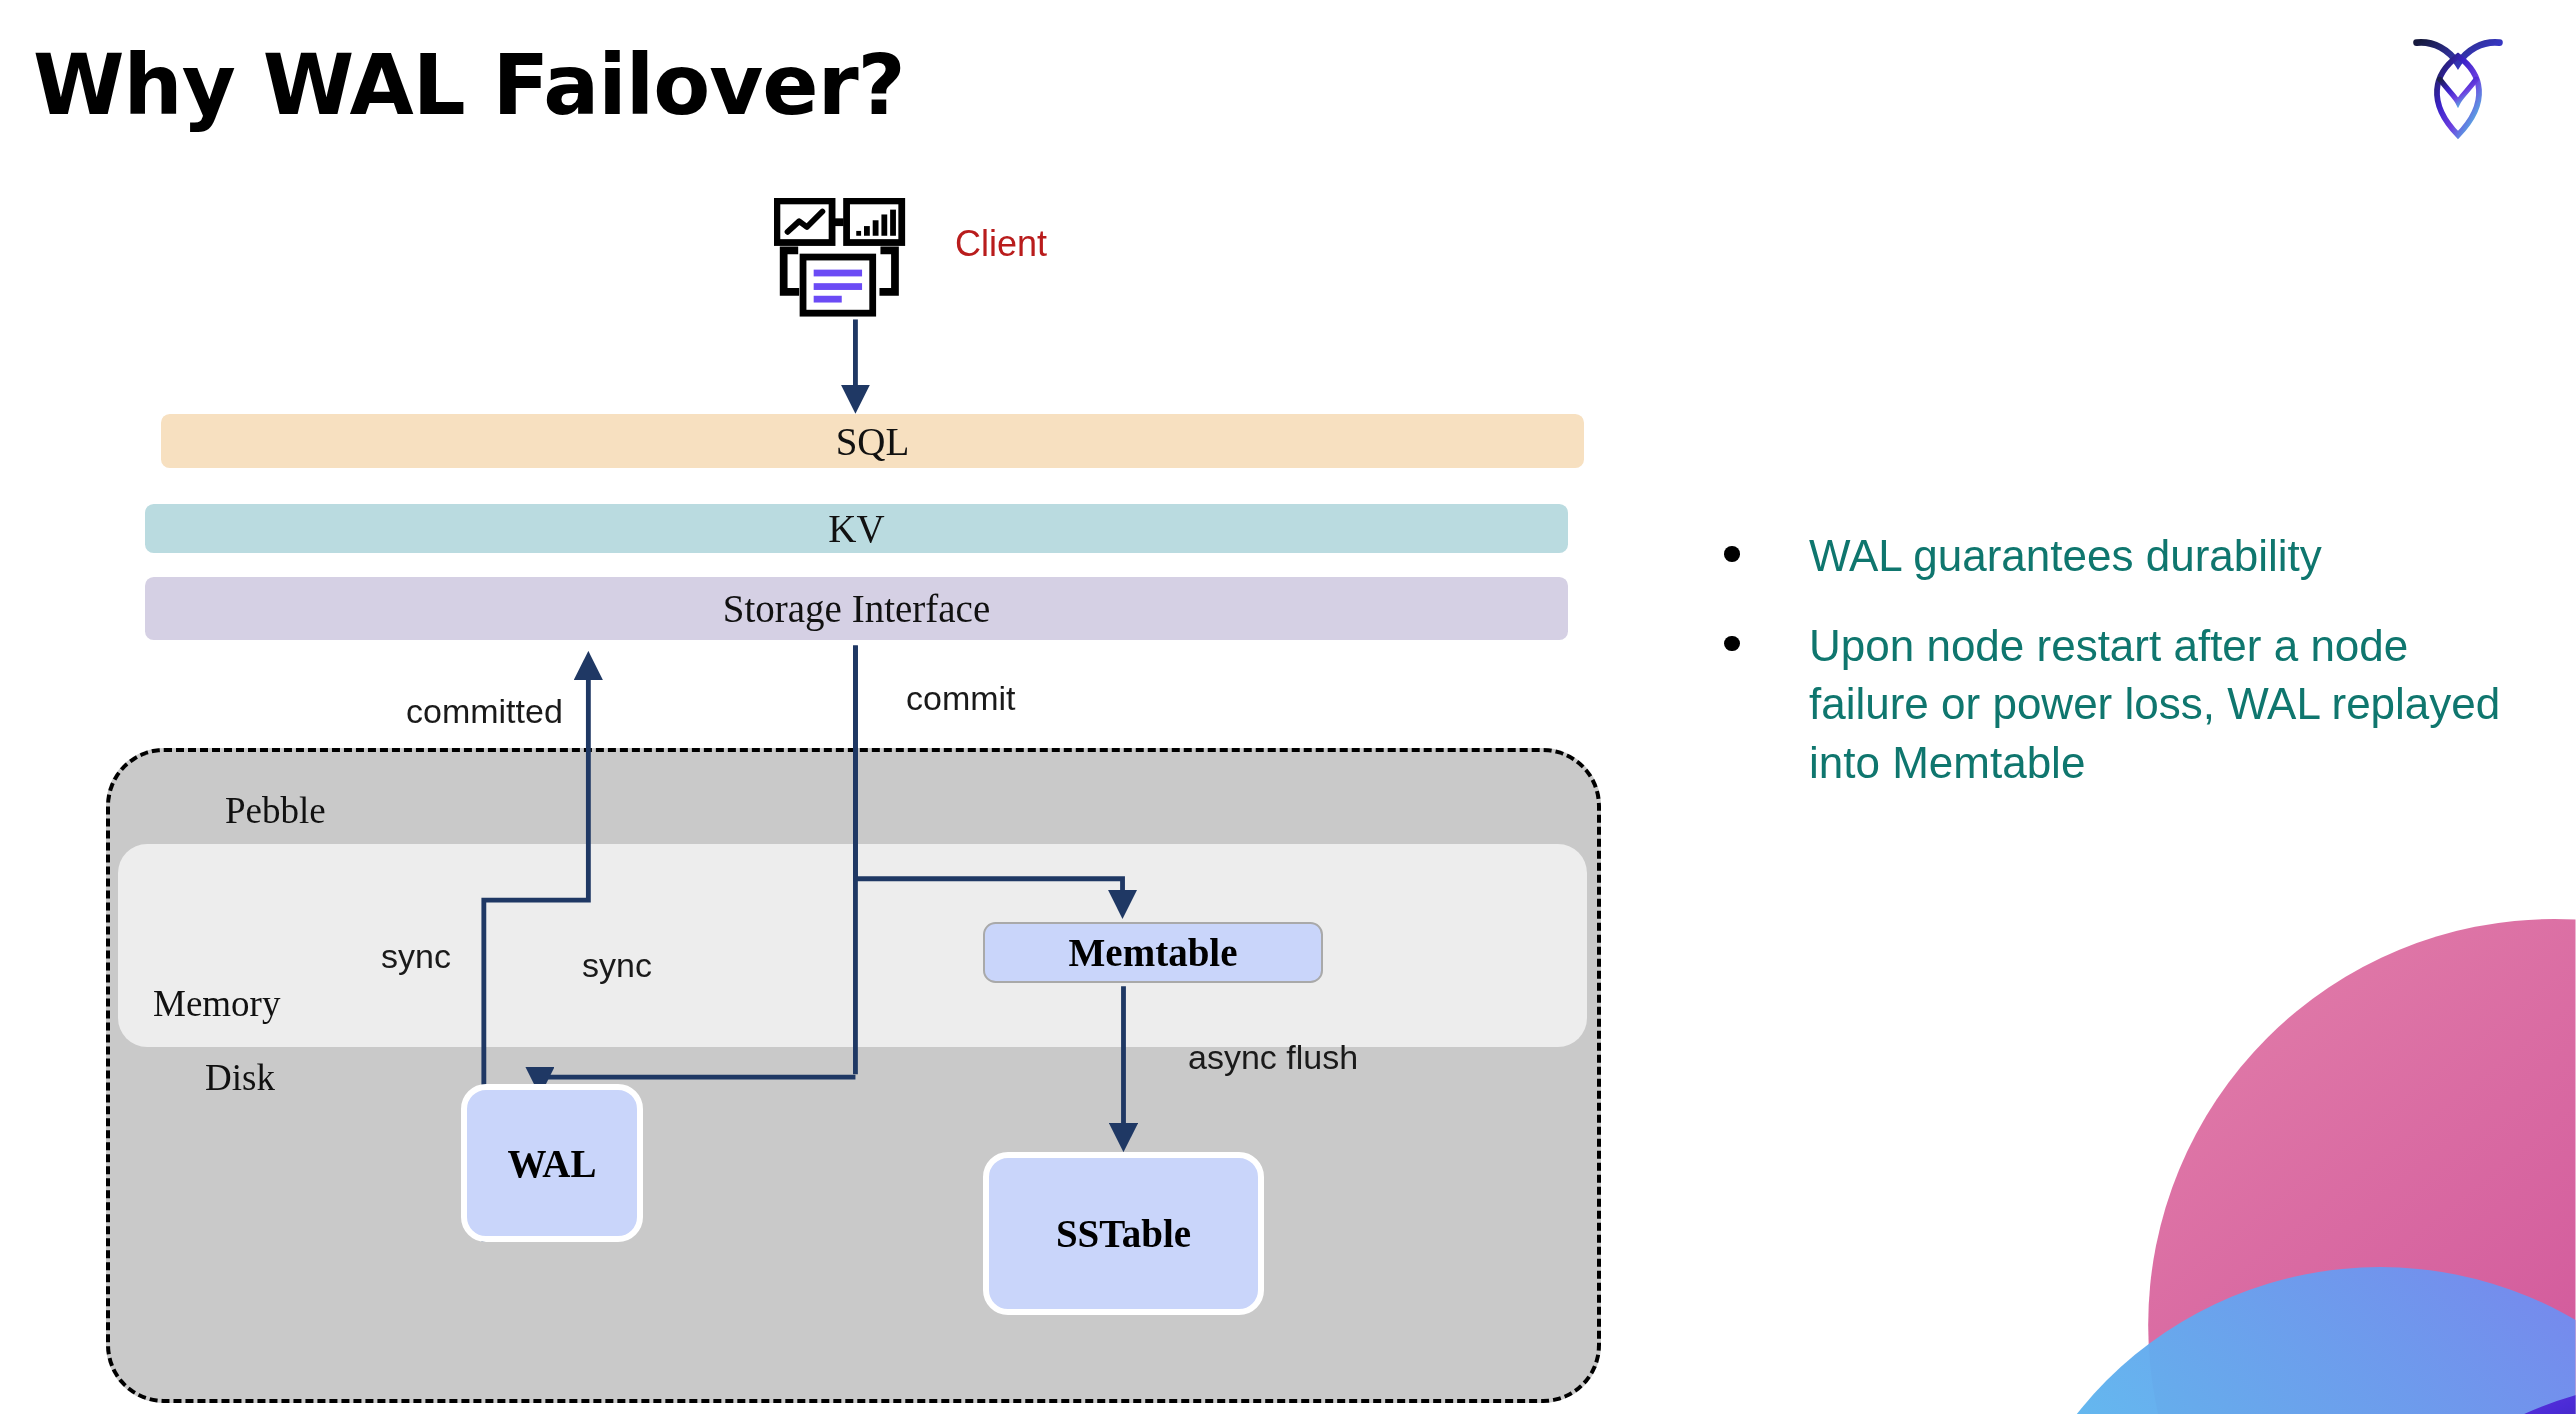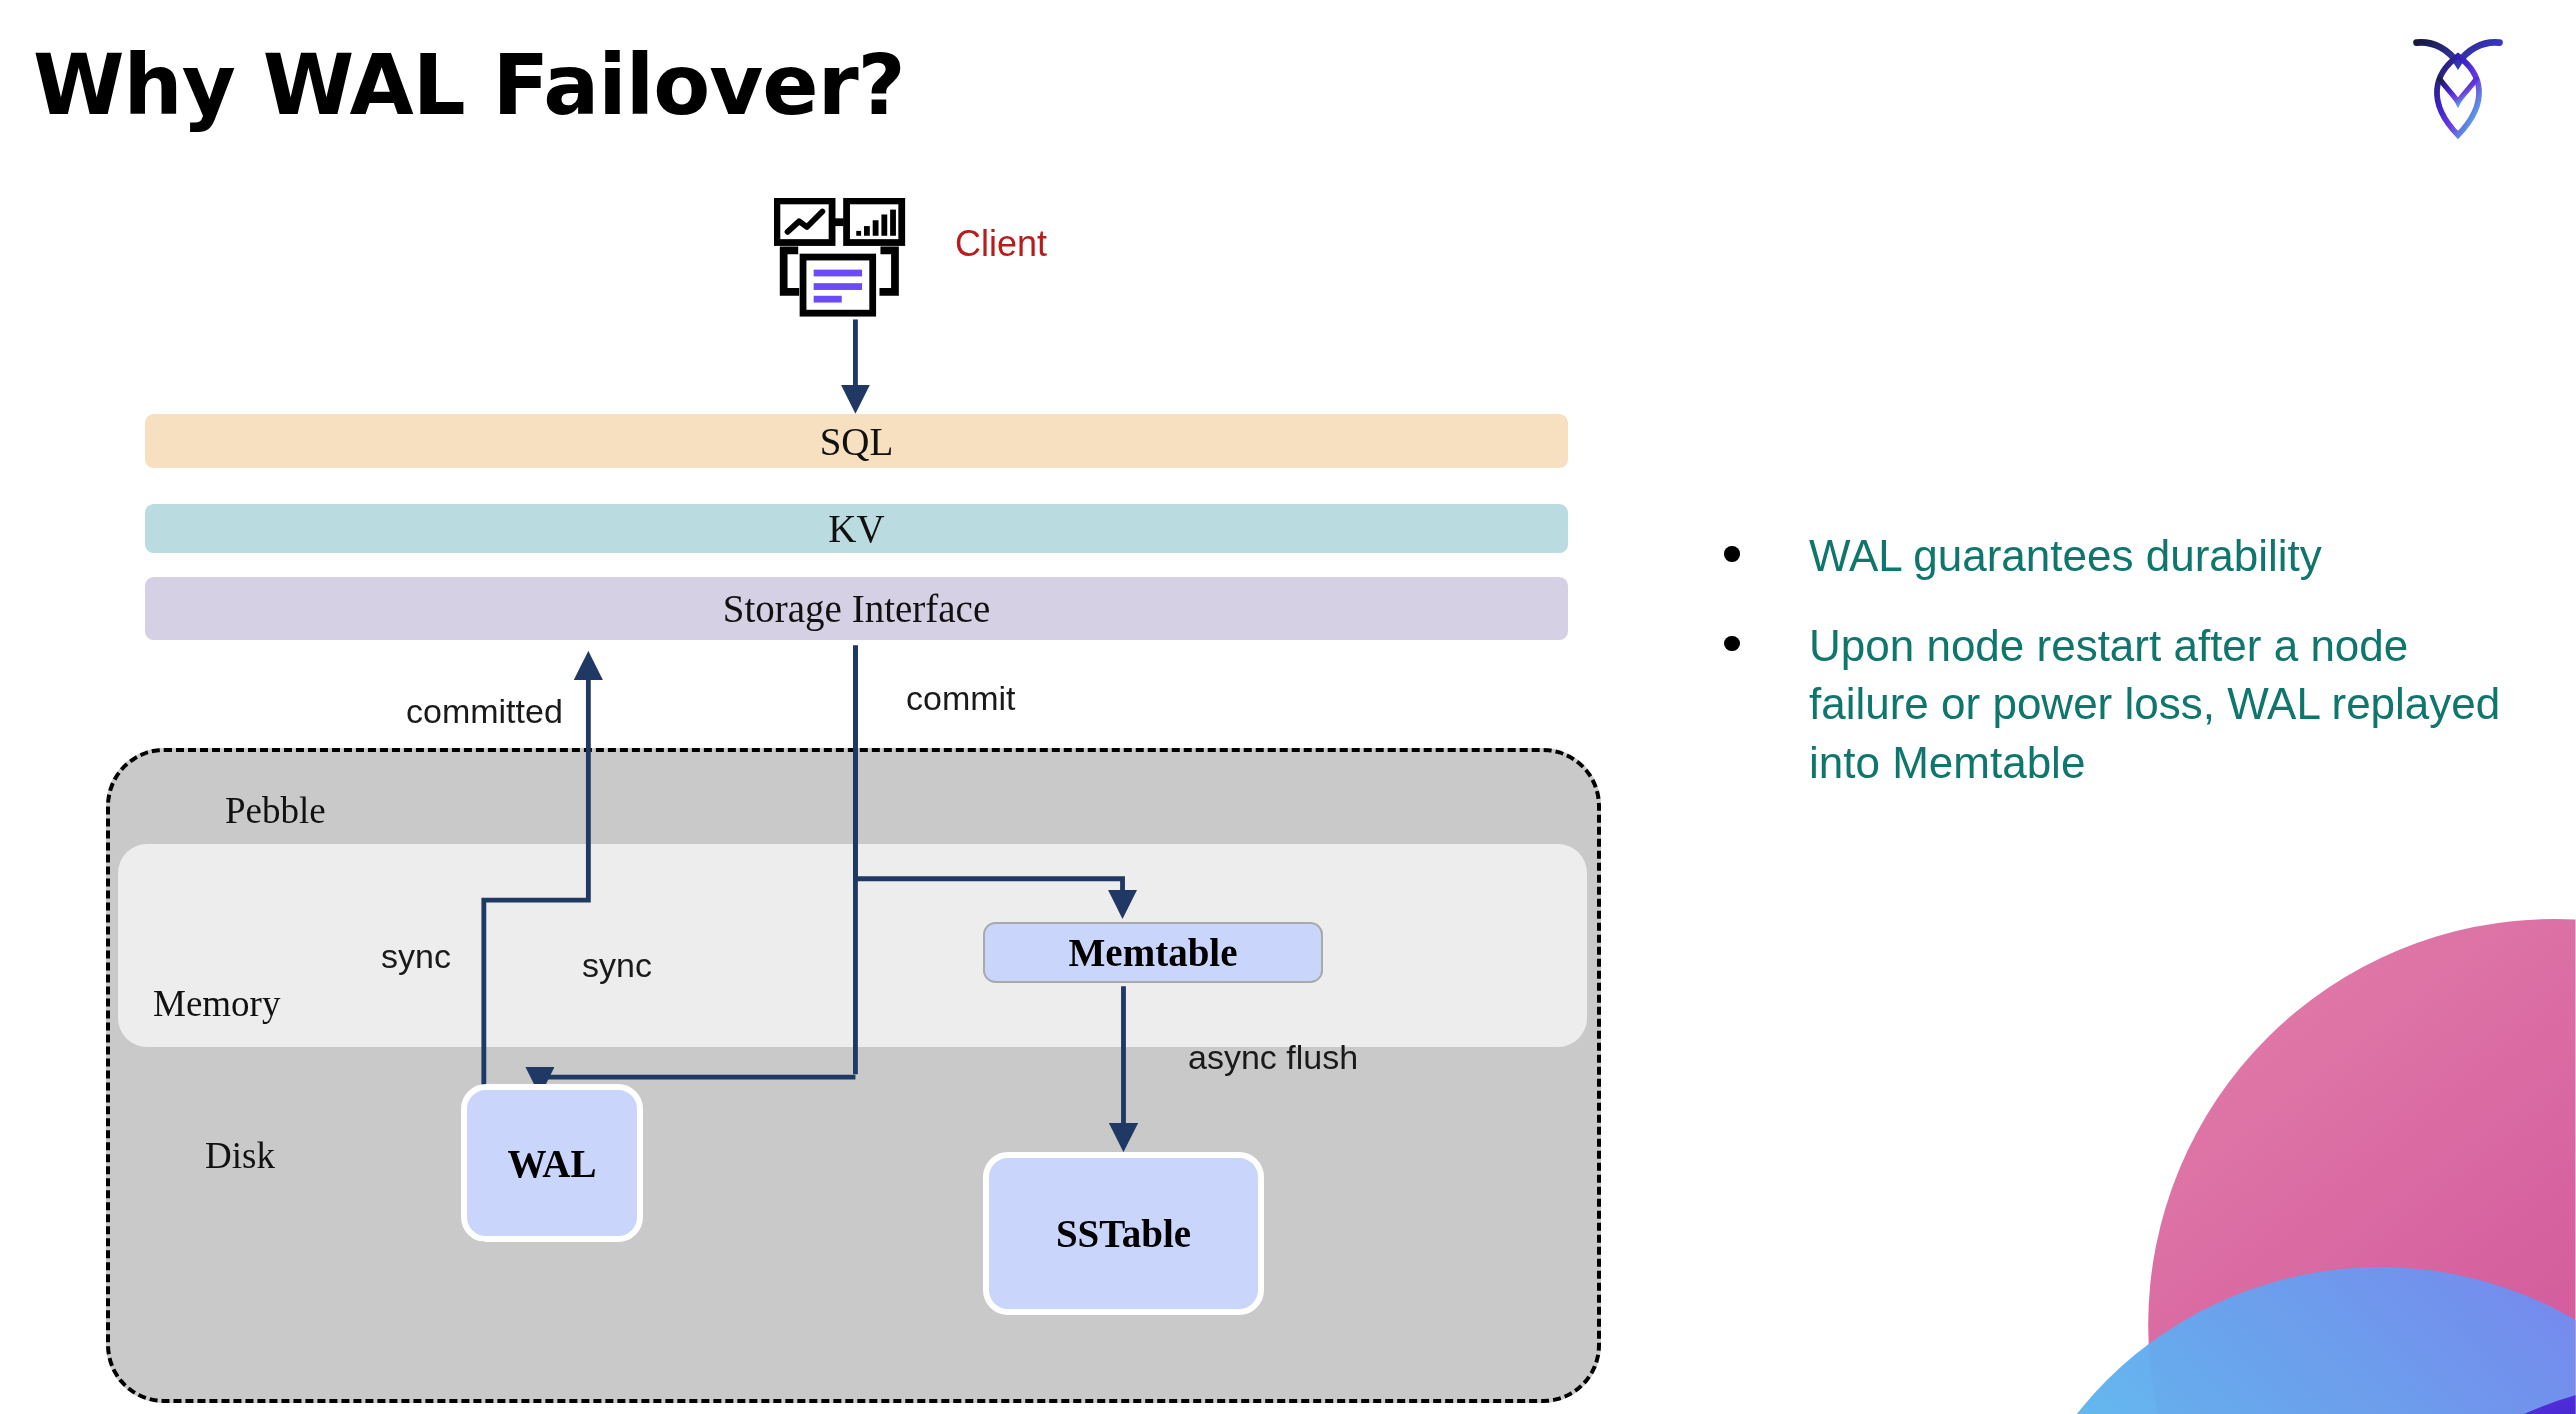--- a/index.html
+++ b/index.html
@@ -71,21 +71,21 @@
     left: 145px;
     width: 1423px;
     border-radius: 8.7px;
     display: flex;
     align-items: center;
     justify-content: center;
     font-family: "Liberation Serif", serif;
     font-size: 39px;
     color: #111111;
   }
-  #bar-sql { top: 414px; height: 54px; background: #F7E0C0; }
+  #bar-sql { top: 414px; height: 54px; background: #F7E0C0; margin-left: 16px; }
   #bar-kv  { top: 504px; height: 49px; background: #BADBE0; }
   #bar-storage { top: 577px; height: 63px; background: #D5D0E4; }
 
   
   #pebble-container {
     position: absolute;
     left: 106px;
     top: 748px;
     width: 1495px;
     height: 655px;
@@ -106,21 +106,21 @@
 
   .region-label {
     position: absolute;
     font-family: "Liberation Serif", serif;
     font-size: 37px;
     color: #111111;
     white-space: nowrap;
   }
   #label-pebble { left: 225px; top: 789px; }
   #label-memory { left: 153px; top: 982px; }
-  #label-disk   { left: 205px; top: 1134px; }
+  #label-disk   { left: 205px; top: 1056px; }
 
   
   .data-box {
     position: absolute;
     background: #C9D5FA;
     font-family: "Liberation Serif", serif;
     font-weight: bold;
     font-size: 39px;
     color: #000000;
     display: flex;

